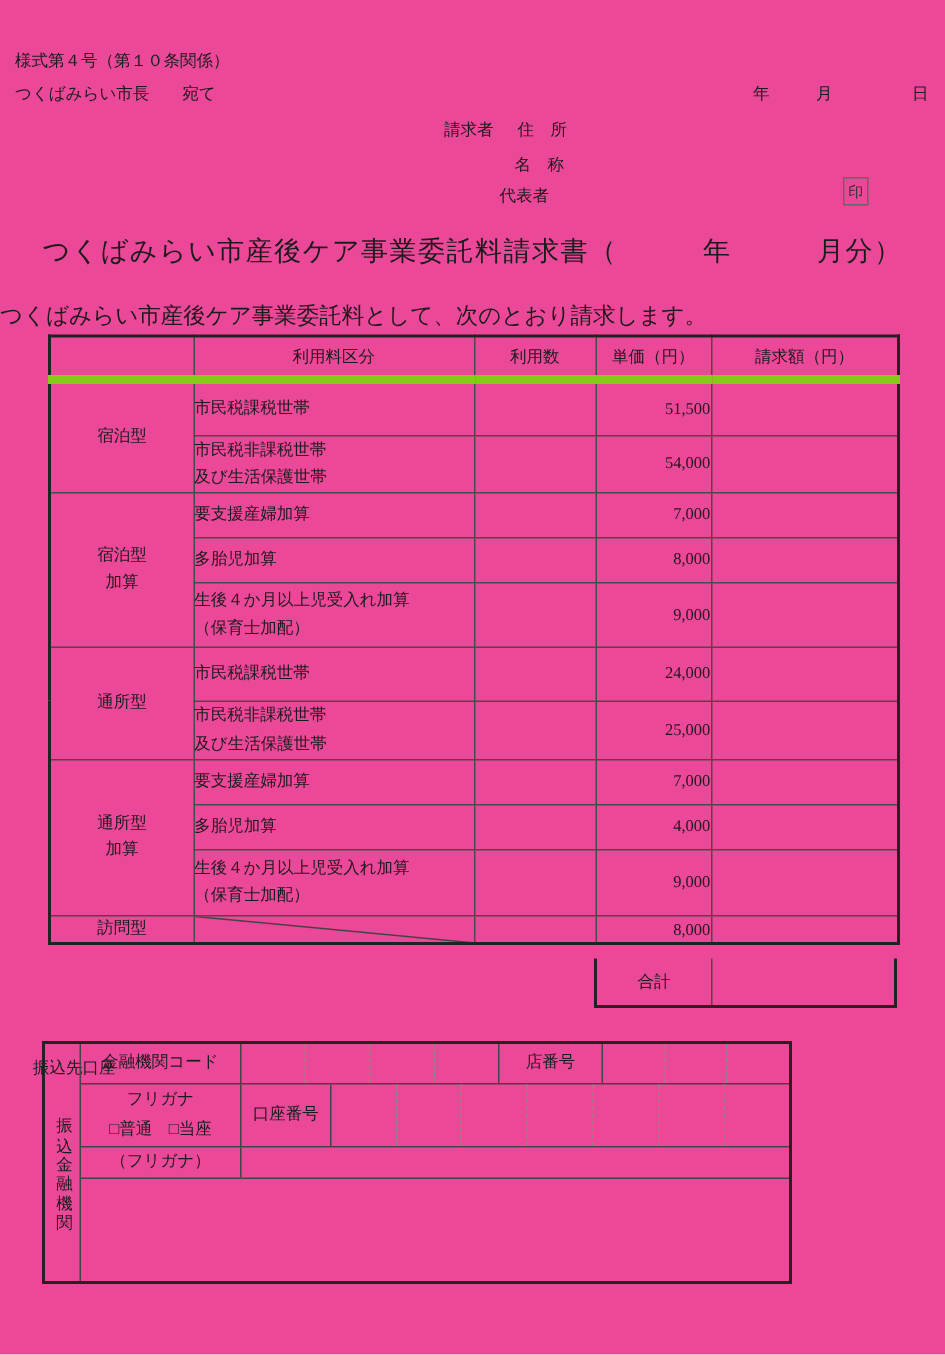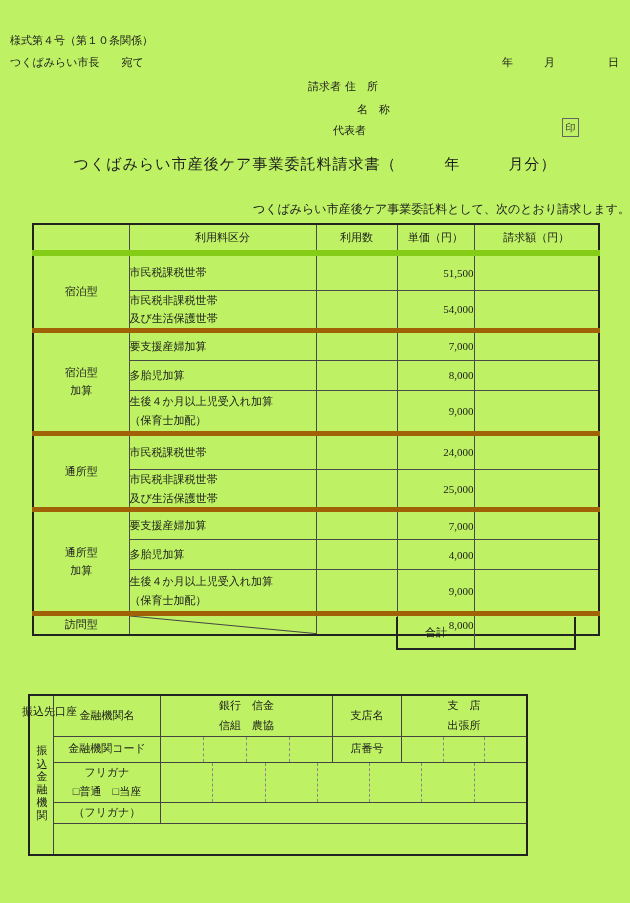--- a/index.html
+++ b/index.html
@@ -1,50 +1,50 @@
 <!DOCTYPE html>
 <html><head>
 <meta charset="utf-8">
 <style>
   html,body{margin:0;padding:0;background:#ffffff;}
   .page{
-    position:relative;width:630px;height:903px;background:#bef264;
+    position:relative;width:630px;height:903px;background:#ec4899;
     font-family:"Liberation Serif","DejaVu Serif",serif;color:#1b1b1b;
     font-size:11px;overflow:hidden;
   }
   .abs{position:absolute;white-space:nowrap;}
   .title{position:absolute;left:0;right:0;top:155px;text-align:center;
-         font-size:15px;letter-spacing:1px;}
-  .subtitle{position:absolute;left:0;right:0;top:201px;text-align:right;font-size:12px;}
+         font-size:18px;letter-spacing:1px;}
+  .subtitle{position:absolute;left:0;right:0;top:201px;text-align:left;font-size:15px;}
   .seal{
     position:absolute;left:562px;top:118px;width:15px;height:17px;
     border:1px solid #666;font-size:10px;display:flex;align-items:center;
     justify-content:center;color:#333;
   }
   
   table.fee{
     position:absolute;left:32px;top:223px;width:566px;
     border-collapse:collapse;table-layout:fixed;font-size:11px;
     border:2px solid #222;
   }
   table.fee th, table.fee td{border:1px solid #4a4a4a;padding:0;}
   table.fee thead th{font-weight:normal;text-align:center;height:25px;
     border-bottom:6px solid #84cc16;}
-  tr.gstart td{border-top:5px solid #a16207;}
+  tr.gstart td{border-top:1px solid #a16207;}
   td.cat{text-align:center;vertical-align:middle;white-space:pre-line;line-height:1.6;}
   td.div{text-align:left;vertical-align:middle;padding:0 0 0 9px;
          white-space:pre-line;line-height:1.7;}
   td.num{text-align:right;vertical-align:middle;padding-right:10px;
          font-family:"Liberation Serif","DejaVu Serif",serif;}
   td.blank{background:transparent;}
   td.diag{position:relative;}
   td.diag svg{position:absolute;inset:0;width:100%;height:100%;display:block;}
   
   .total-box{
-    position:absolute;left:396px;top:617px;width:180px;height:33px;
+    position:absolute;left:396px;top:639px;width:202px;height:33px;
     display:flex;border:2px solid #222;border-top:none;box-sizing:border-box;gap:32px;
   }
   .total-box .lbl{width:76px;border-right:1px solid #4a4a4a;display:flex;
     align-items:center;justify-content:center;}
   .total-box .val{flex:1;}
   .note{
     position:absolute;left:44px;top:643px;font-weight:bold;font-size:11.5px;
     text-decoration:underline;text-underline-offset:3px;letter-spacing:0.5px;
   }
   
@@ -77,23 +77,23 @@
 <body>
 
 <div class="page">
 
   <div class="abs" style="left:10px;top:33px">様式第４号（第１０条関係）</div>
   <div class="abs" style="left:10px;top:55px">つくばみらい市長　　宛て</div>
   <span class="abs" style="left:502px;top:55px">年</span>
   <span class="abs" style="left:544px;top:55px">月</span>
   <span class="abs" style="left:608px;top:55px">日</span>
 
-  <span class="abs" style="left:308px;top:79px">請求者</span>
+  <span class="abs" style="left:296px;top:79px">請求者</span>
   <span class="abs" style="left:345px;top:79px">住　所</span>
-  <span class="abs" style="left:357px;top:102px">名　称</span>
+  <span class="abs" style="left:343px;top:102px">名　称</span>
   <span class="abs" style="left:333px;top:123px">代表者</span>
   <span class="seal">印</span>
 
   <div class="title">つくばみらい市産後ケア事業委託料請求書（　　　年　　　月分）</div>
   <div class="subtitle">つくばみらい市産後ケア事業委託料として、次のとおり請求します。</div>
 
   <table class="fee">
     <colgroup>
       <col style="width:96px">
         <col style="width:187px">
@@ -202,48 +202,41 @@
 
 
   <div class="bank-label">振込先口座</div>
 
   <div class="bank">
     <div class="strip">
       <span>振込金融機関</span>
     </div>
     <div class="rows">
 
-      <div class="brow" style="height:41px">
-        <div class="bcell blabel">金融機関名</div>
-        <div class="bcell w172">銀行　信金
-信組　農協</div>
-        <div class="bcell w69">支店名</div>
-        <div class="bcell grow">支　店
-出張所</div>
-      </div>
 
       <div class="brow" style="height:27px">
         <div class="bcell blabel">金融機関コード</div>
         <div class="bcell w172 subwrap">
           <div class="sub"></div>
           <div class="sub"></div>
           <div class="sub"></div>
           <div class="sub"></div>
         </div>
         <div class="bcell w69">店番号</div>
         <div class="bcell grow subwrap">
           <div class="sub"></div>
           <div class="sub"></div>
           <div class="sub"></div>
         </div>
       </div>
 
       <div class="brow" style="height:42px">
         <div class="bcell blabel">フリガナ
 □普通　□当座</div>
+        <div class="bcell acct-label">口座番号</div>
         <div class="bcell grow subwrap">
           <div class="sub"></div>
           <div class="sub"></div>
           <div class="sub"></div>
           <div class="sub"></div>
           <div class="sub"></div>
           <div class="sub"></div>
           <div class="sub"></div>
         </div>
       </div>

